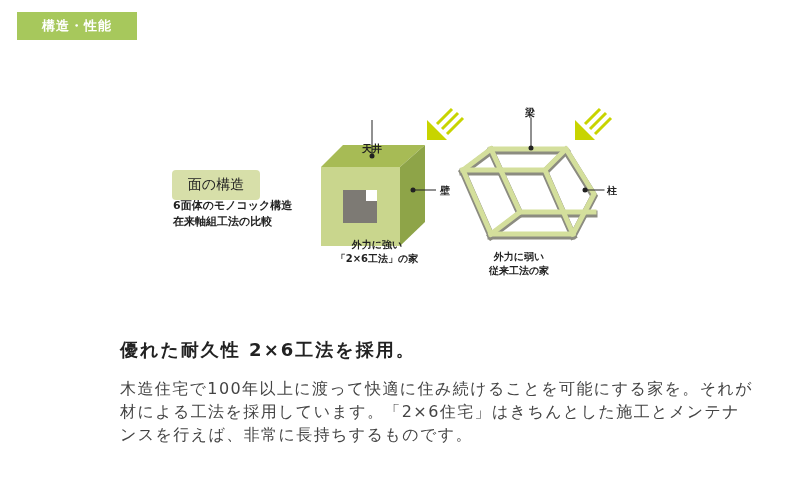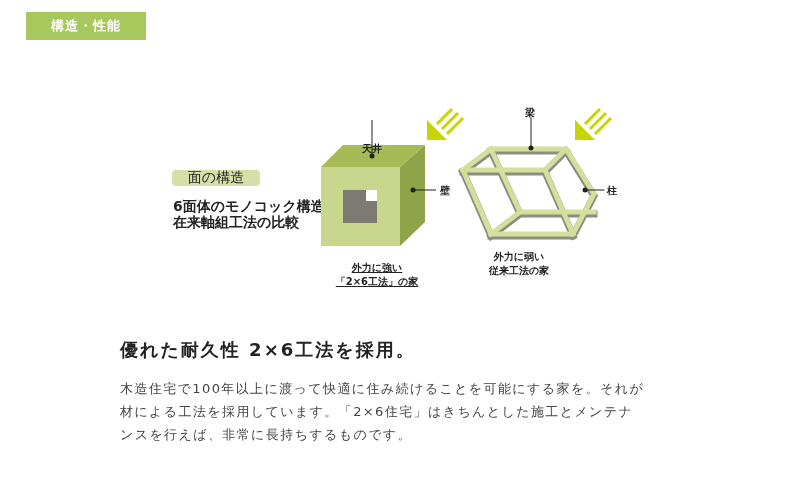--- a/index.html
+++ b/index.html
@@ -1,27 +1,27 @@
 <!DOCTYPE html>
 <html><head>
 <meta charset="utf-8">
 <style>
   html, body { margin:0; padding:0; }
   body { width:800px; height:500px; background:#ffffff; position:relative; overflow:hidden;
          font-family:"DejaVu Sans", "Liberation Sans", sans-serif; color:#222; }
   .tag { position:absolute; left:17px; top:12px; width:120px; height:28px; background:#a7c85c;
-         color:#fff; font-size:13px; font-weight:bold; display:flex; align-items:center; justify-content:center; letter-spacing:1px;margin-left:9px; }
+         color:#fff; font-size:13px; font-weight:bold; display:flex; align-items:center; justify-content:center; letter-spacing:1px; }
   .diagram { position:absolute; left:0; top:0; width:800px; height:300px; }
-  .label-box { position:absolute; left:172px; top:170px; width:88px; height:16px; background:#d7dfa9;
+  .label-box { position:absolute; left:172px; top:170px; width:88px; height:30px; background:#d7dfa9;
                border-radius:4px; font-size:14px; display:flex; align-items:center; justify-content:center; color:#222; }
-  .desc { position:absolute; left:173px; top:198px; font-size:14px; font-weight:bold; line-height:16px; color:#222; }
+  .desc { position:absolute; left:173px; top:198px; font-size:11px; font-weight:bold; line-height:16px; color:#222; }
   .small-label { position:absolute; font-size:10px; font-weight:bold; color:#222; white-space:nowrap; }
   .caption { position:absolute; font-size:10px; font-weight:bold; color:#222; text-align:center; line-height:14px; white-space:nowrap; }
   .heading { position:absolute; left:120px; top:338px; font-size:18px; font-weight:bold; letter-spacing:2px; color:#222; }
-  .body-text { position:absolute; left:120px; top:377px; width:580px; font-size:13px; line-height:23px; letter-spacing:1.4px; color:#444; }
+  .body-text { position:absolute; left:120px; top:377px; width:580px; font-size:16px; line-height:23px; letter-spacing:1.4px; color:#444; }
   .body-text span { display:block; white-space:nowrap; }
 </style>
 </head>
 <body>
 
 <div class="tag">構造・性能</div>
 
 <div class="diagram">
   <div class="label-box">面の構造</div>
   <div class="desc">
@@ -78,21 +78,21 @@
       </g>
       <line x1="531" y1="118" x2="531" y2="148" stroke="#222" stroke-width="1"></line>
       <circle cx="531" cy="148" r="2.5" fill="#222"></circle>
       <circle cx="585" cy="190" r="2.5" fill="#222"></circle>
       <line x1="585" y1="190" x2="604" y2="190" stroke="#222" stroke-width="1"></line>
     </g>
   </svg>
 
   <div class="small-label" style="left:362px;top:108px;margin-top:34px;">天井</div>
   <div class="small-label" style="left:440px;top:184px;">壁</div>
-  <div class="caption" style="left:332px;top:261px;width:90px;text-decoration:underline;">
+  <div class="caption" style="left:332px;top:238px;width:90px;">
     <div>外力に強い</div>
     <div>「2×6工法」の家</div>
   </div>
 
   <div class="small-label" style="left:525px;top:106px;">梁</div>
   <div class="small-label" style="left:607px;top:184px;">柱</div>
   <div class="caption" style="left:474px;top:250px;width:90px;">
     <div>外力に弱い</div>
     <div>従来工法の家</div>
   </div>

